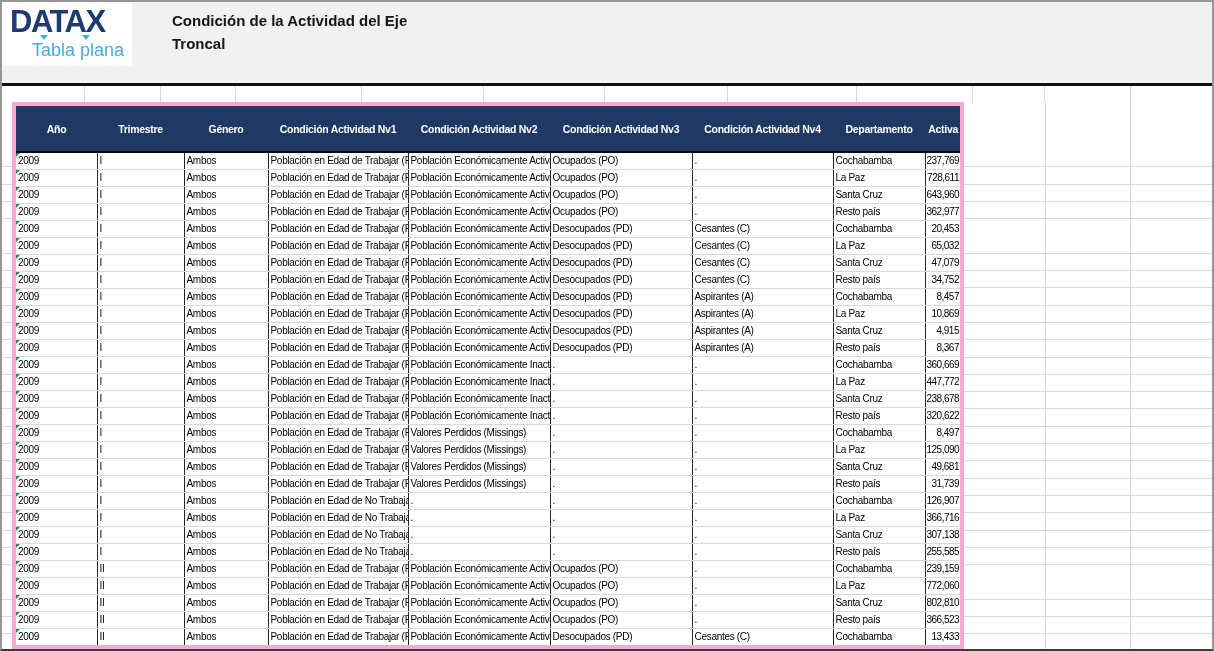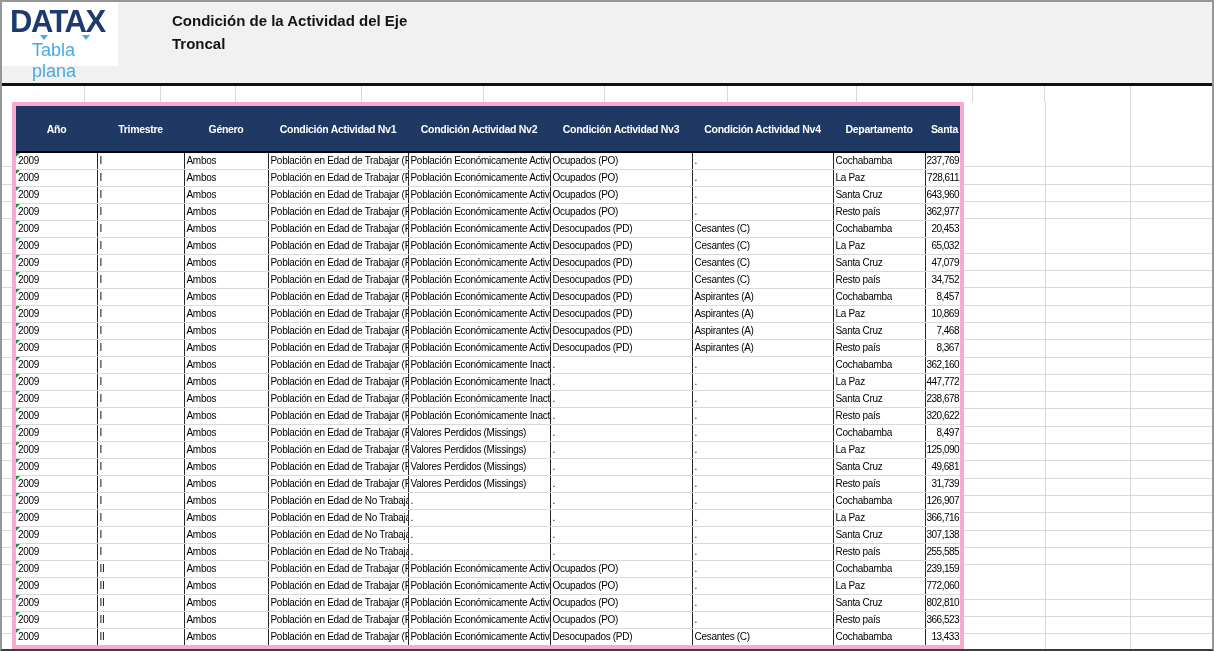--- a/index.html
+++ b/index.html
@@ -6,21 +6,21 @@
   * { box-sizing:border-box; }
   #screen {
     position:relative; width:1214px; height:651px; overflow:hidden;
     background:#ffffff; font-family:"Liberation Sans", sans-serif;
     border-top:2px solid #969696; border-left:2px solid #969696;
     border-right:2px solid #969696; border-bottom:2px solid #3c3c3c;
   }
   
   .top-band { position:absolute; left:0; top:0; width:100%; height:84px; background:#f1f1f1; }
   .divider  { position:absolute; left:0; top:81px; width:100%; height:3px; background:#101010; }
-  .logo-box { position:absolute; left:0; top:0; width:116px; height:64px; background:#ffffff; }
+  .logo-box { position:absolute; left:0; top:0; width:130px; height:64px; background:#ffffff; }
   .logo-word { position:absolute; left:8px; top:2px; font-size:31px; font-weight:700;
                letter-spacing:-1.5px; color:#1e3a6e; }
   .logo-sub  { position:absolute; left:30px; top:38px; font-size:18px; color:#45ace0; }
   .logo-tri  { position:absolute; width:0; height:0; top:33px;
                border-left:4px solid transparent; border-right:4px solid transparent;
                border-top:5px solid #45ace0; }
   .page-title { position:absolute; left:170px; top:7px; width:262px; 
                 font-size:15px; font-weight:600; color:#141414; line-height:1.55; }
   
   .gap-row { position:absolute; left:0; top:84px; width:100%; height:16px; background:#ffffff; }
@@ -102,21 +102,21 @@
       <thead>
         <tr id="headRow">
             <th class="col0">Año</th>
             <th class="col1">Trimestre</th>
             <th class="col2">Género</th>
             <th class="col3">Condición Actividad Nv1</th>
             <th class="col4">Condición Actividad Nv2</th>
             <th class="col5">Condición Actividad Nv3</th>
             <th class="col6">Condición Actividad Nv4</th>
             <th class="col7">Departamento</th>
-            <th class="col8">Santa</th>
+            <th class="col8">Activa</th>
           </tr>
       </thead>
       <tbody id="tableBody">
           <tr>
             <td class="col0"><span class="flag"></span>2009</td>
             <td class="col1">I</td>
             <td class="col2">Ambos</td>
             <td class="col3">Población en Edad de Trabajar (PET)</td>
             <td class="col4">Población Económicamente Activa (PEA)</td>
             <td class="col5">Ocupados (PO)</td>
@@ -225,21 +225,21 @@
           </tr>
           <tr>
             <td class="col0"><span class="flag"></span>2009</td>
             <td class="col1">I</td>
             <td class="col2">Ambos</td>
             <td class="col3">Población en Edad de Trabajar (PET)</td>
             <td class="col4">Población Económicamente Activa (PEA)</td>
             <td class="col5">Desocupados (PD)</td>
             <td class="col6">Aspirantes (A)</td>
             <td class="col7">Santa Cruz</td>
-            <td class="col8">7,468</td>
+            <td class="col8">4,915</td>
           </tr>
           <tr>
             <td class="col0"><span class="flag"></span>2009</td>
             <td class="col1">I</td>
             <td class="col2">Ambos</td>
             <td class="col3">Población en Edad de Trabajar (PET)</td>
             <td class="col4">Población Económicamente Activa (PEA)</td>
             <td class="col5">Desocupados (PD)</td>
             <td class="col6">Aspirantes (A)</td>
             <td class="col7">Resto país</td>
@@ -247,21 +247,21 @@
           </tr>
           <tr>
             <td class="col0"><span class="flag"></span>2009</td>
             <td class="col1">I</td>
             <td class="col2">Ambos</td>
             <td class="col3">Población en Edad de Trabajar (PET)</td>
             <td class="col4">Población Económicamente Inactiva (PEI)</td>
             <td class="col5">.</td>
             <td class="col6">.</td>
             <td class="col7">Cochabamba</td>
-            <td class="col8">362,160</td>
+            <td class="col8">360,669</td>
           </tr>
           <tr>
             <td class="col0"><span class="flag"></span>2009</td>
             <td class="col1">I</td>
             <td class="col2">Ambos</td>
             <td class="col3">Población en Edad de Trabajar (PET)</td>
             <td class="col4">Población Económicamente Inactiva (PEI)</td>
             <td class="col5">.</td>
             <td class="col6">.</td>
             <td class="col7">La Paz</td>

